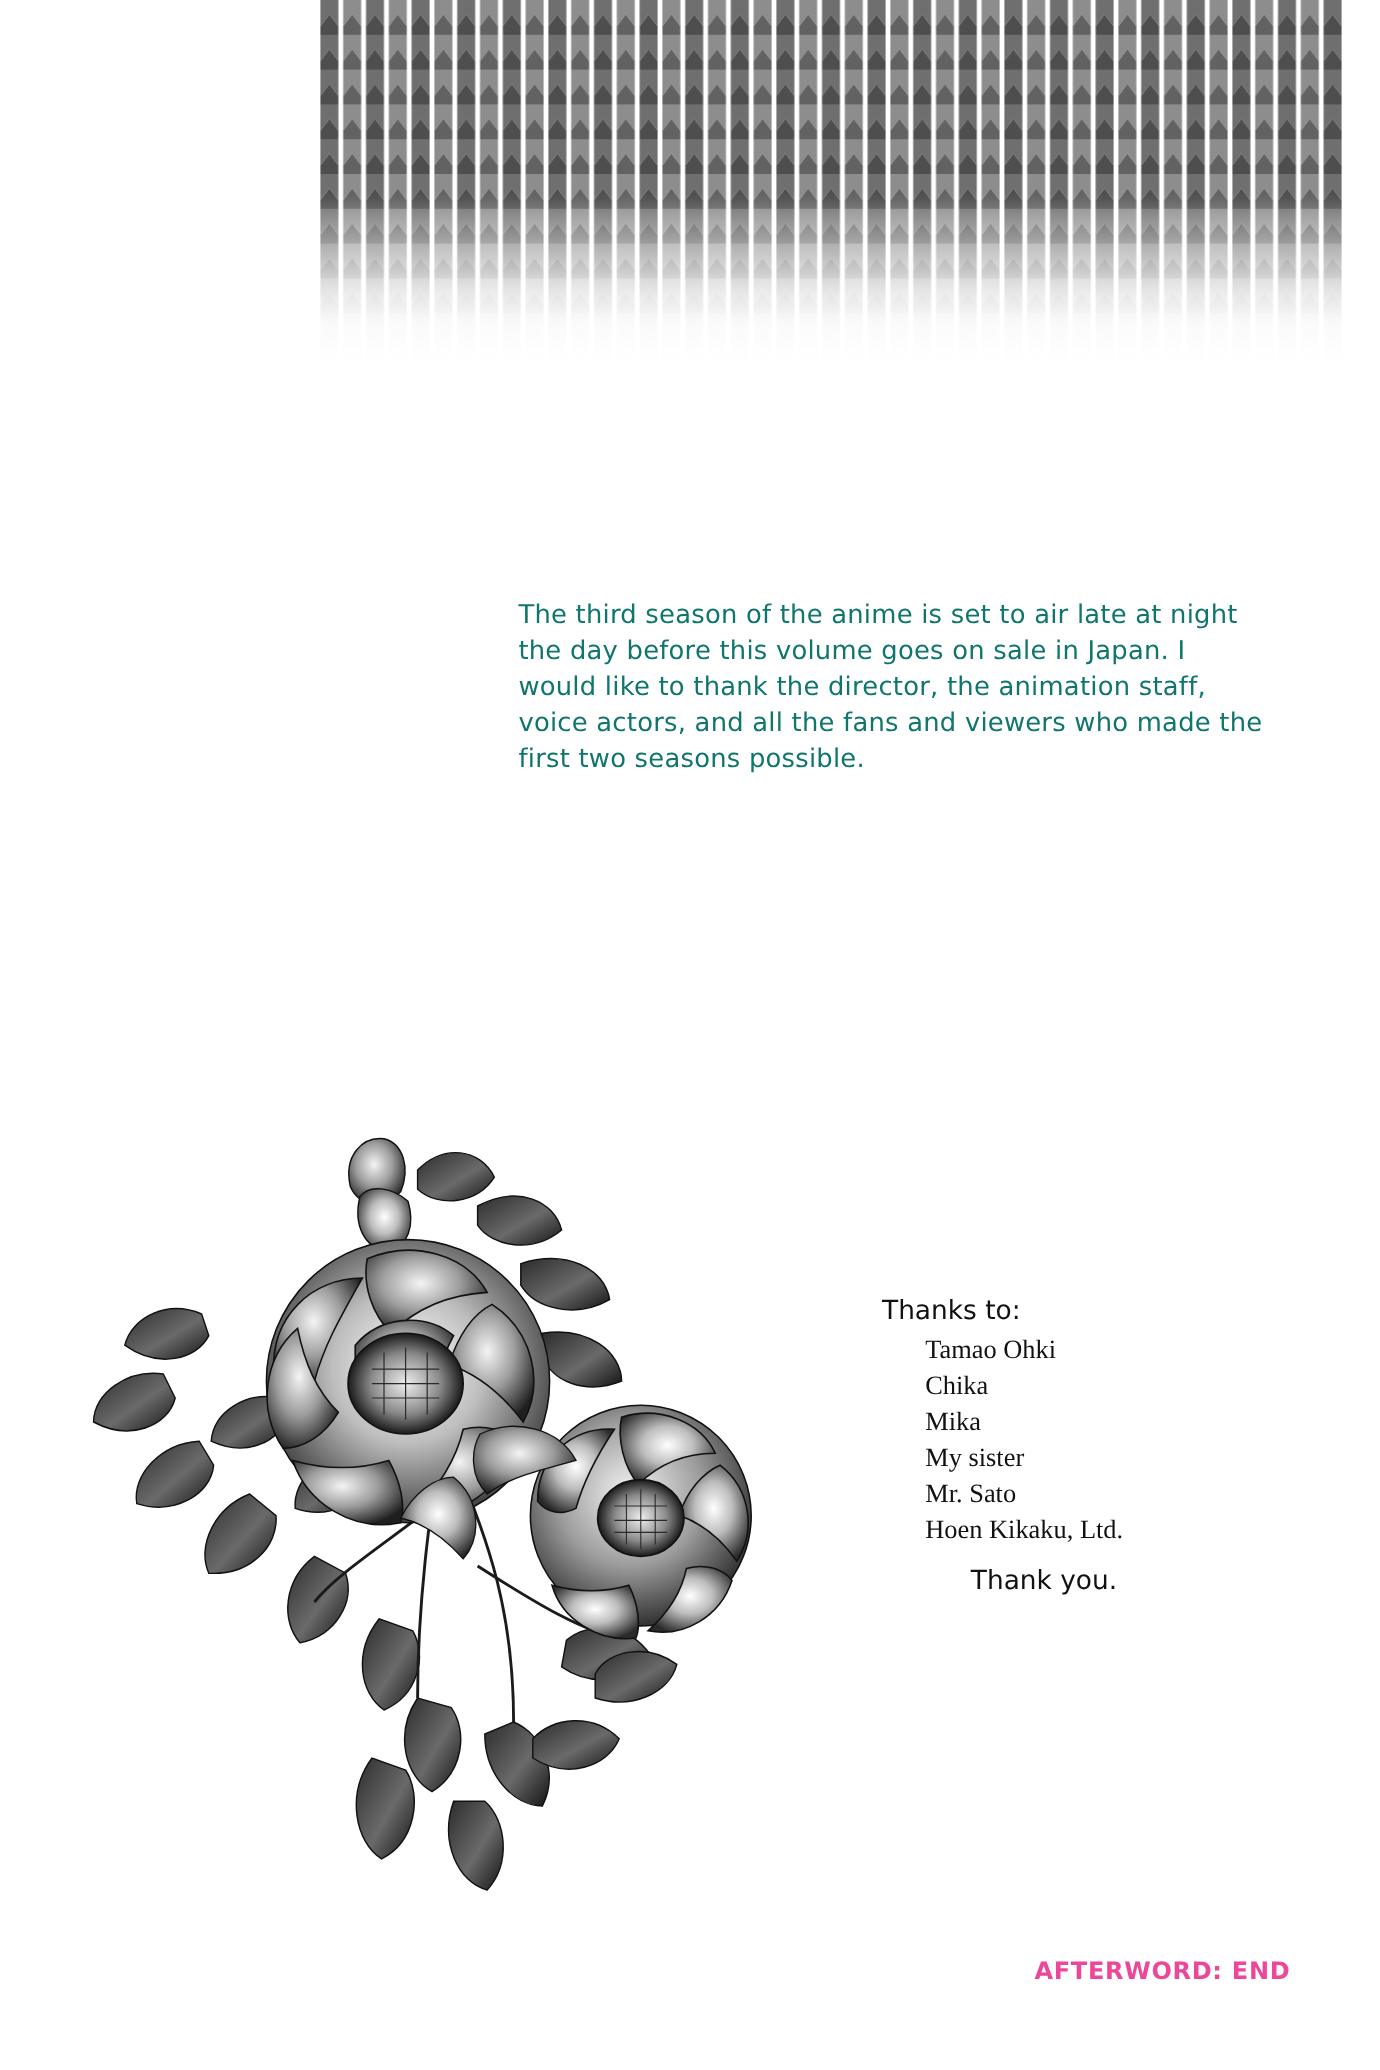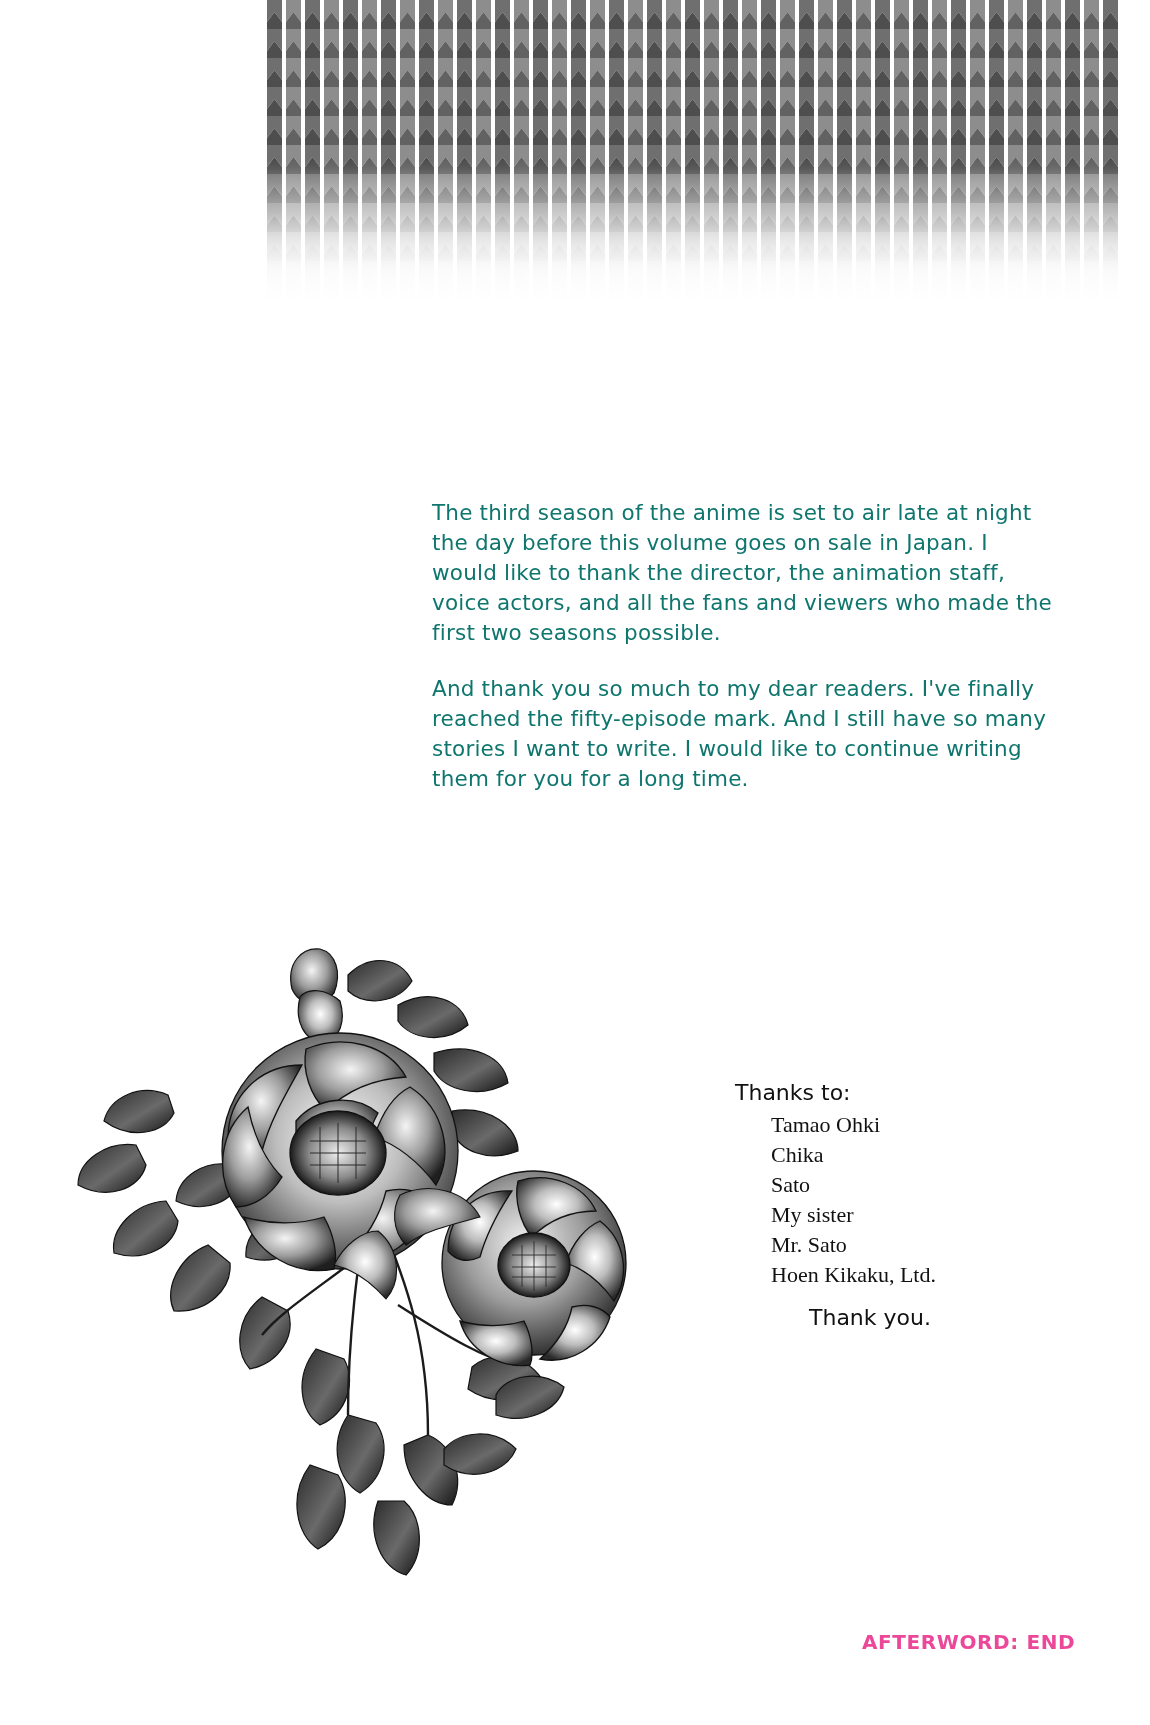--- a/index.html
+++ b/index.html
@@ -133,21 +133,20 @@
         </linearGradient>
       </defs>
       <rect x="0" y="0" width="855" height="300" fill="url(#arrowfeather)"></rect>
       <rect x="0" y="0" width="855" height="320" fill="url(#bandfade)"></rect>
     </svg>
     <div class="fade"></div>
   </div>
 
   <div class="afterword-text">
     <p>The third season of the anime is set to air late at night the day before this volume goes on sale in Japan. I would like to thank the director, the animation staff, voice actors, and all the fans and viewers who made the first two seasons possible.</p>
-    <p>And thank you so much to my dear readers. I've finally reached the fifty-episode mark. And I still have so many stories I want to write. I would like to continue writing them for you for a long time.</p>
   </div>
 
   <div class="flower-art">
     <svg viewBox="0 0 680 635" aria-hidden="true">
       <defs>
         <radialGradient id="petalGrad" cx="50%" cy="45%" r="60%">
           <stop offset="0%" stop-color="#ffffff"></stop>
           <stop offset="45%" stop-color="#bdbdbd"></stop>
           <stop offset="100%" stop-color="#2a2a2a"></stop>
         </radialGradient>
@@ -242,21 +241,21 @@
         <path d="M448 470 C478 480 510 466 516 442 C492 424 458 430 448 450 Z"></path>
       </g>
     </svg>
   </div>
 
   <div class="thanks-block">
     <div class="thanks-title">Thanks to:</div>
     <ul class="thanks-list">
       <li>Tamao Ohki</li>
       <li>Chika</li>
-      <li>Sato</li>
+      <li>Mika</li>
       <li>My sister</li>
       <li>Mr. Sato</li>
       <li>Hoen Kikaku, Ltd.</li>
     </ul>
     <div class="thanks-closing">Thank you.</div>
   </div>
 
   <div class="end-caption">AFTERWORD: END</div>
 
 </div>

